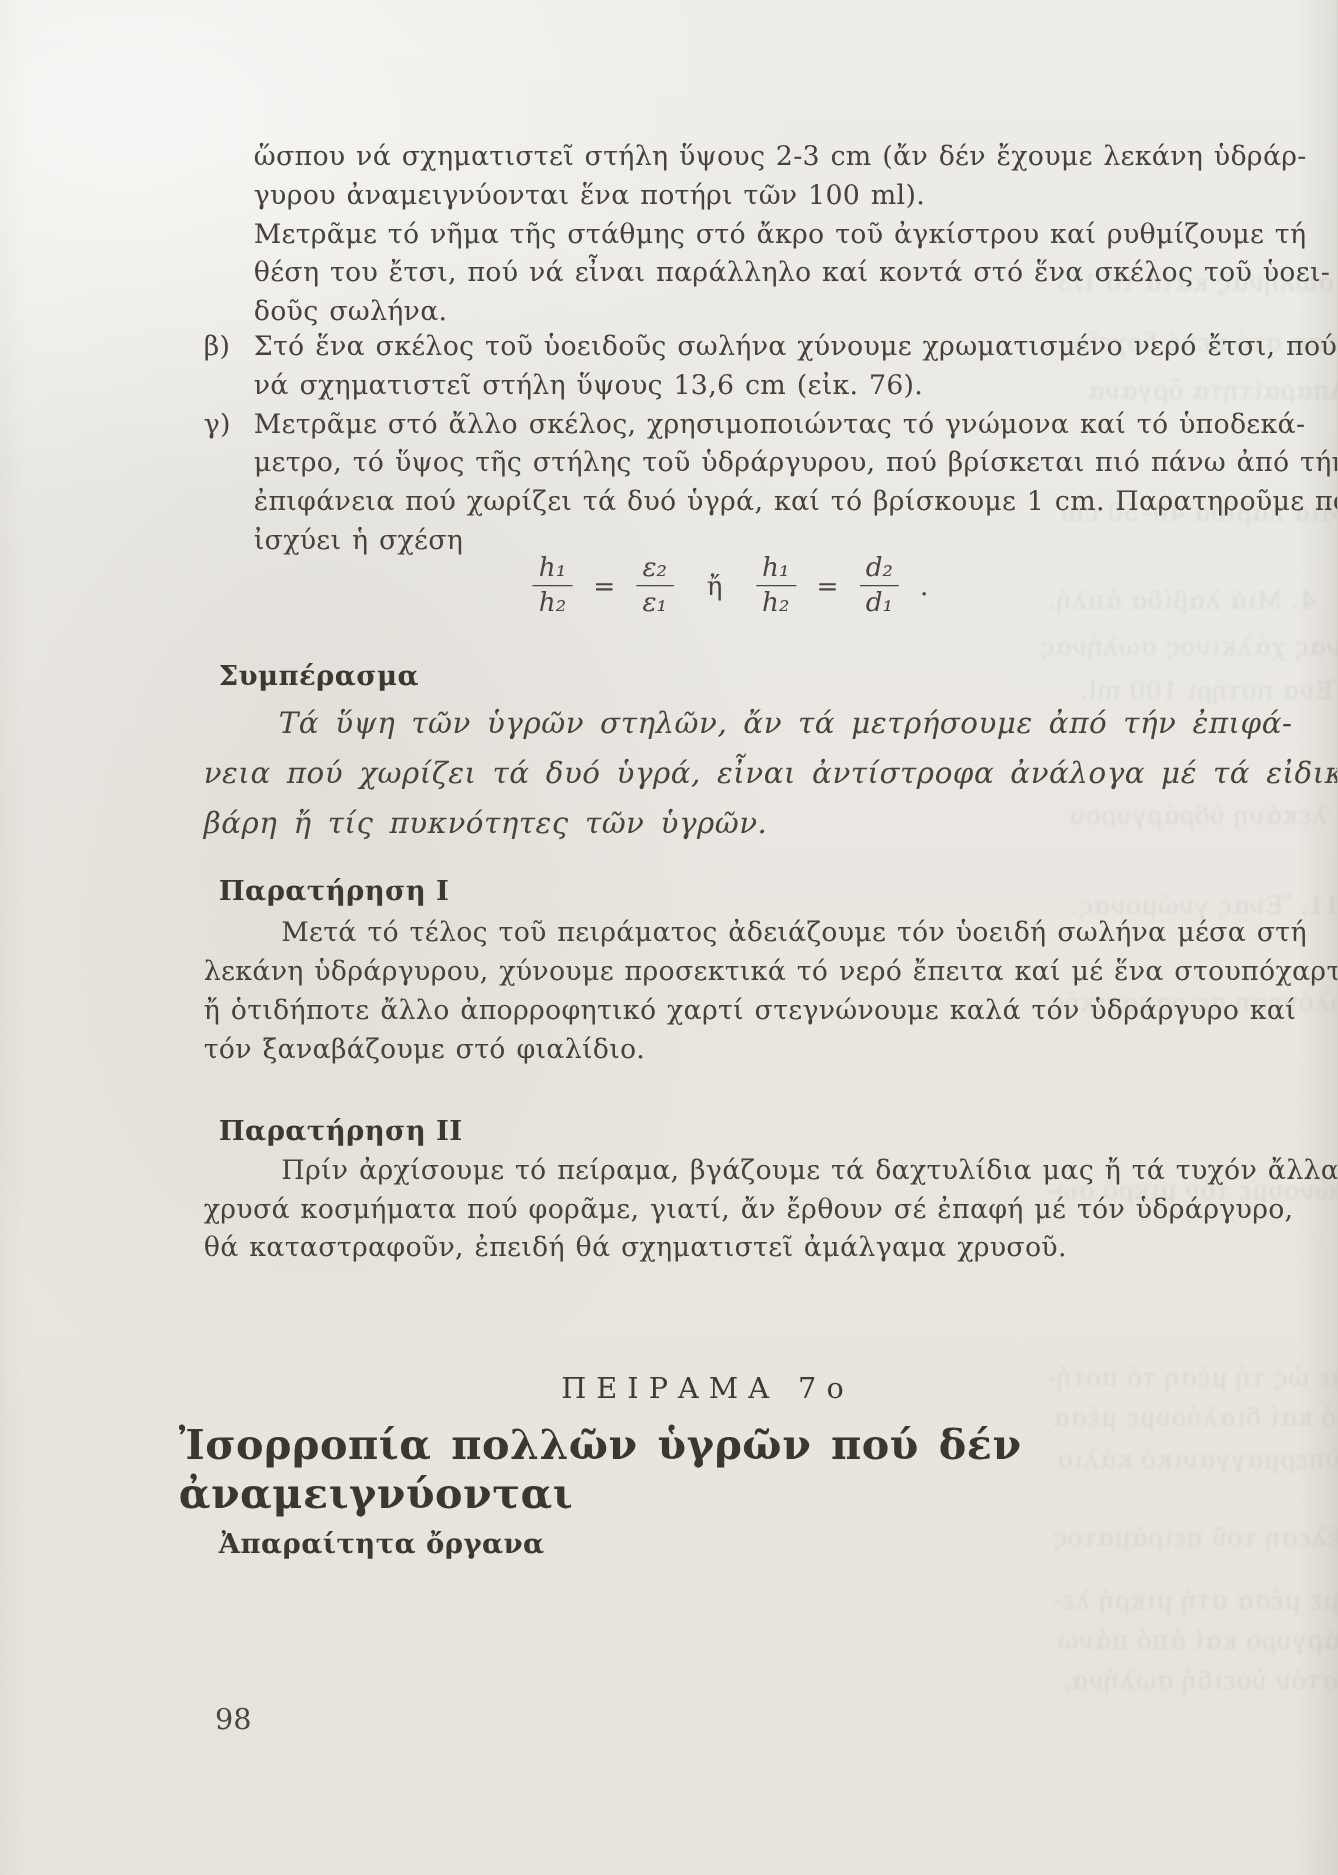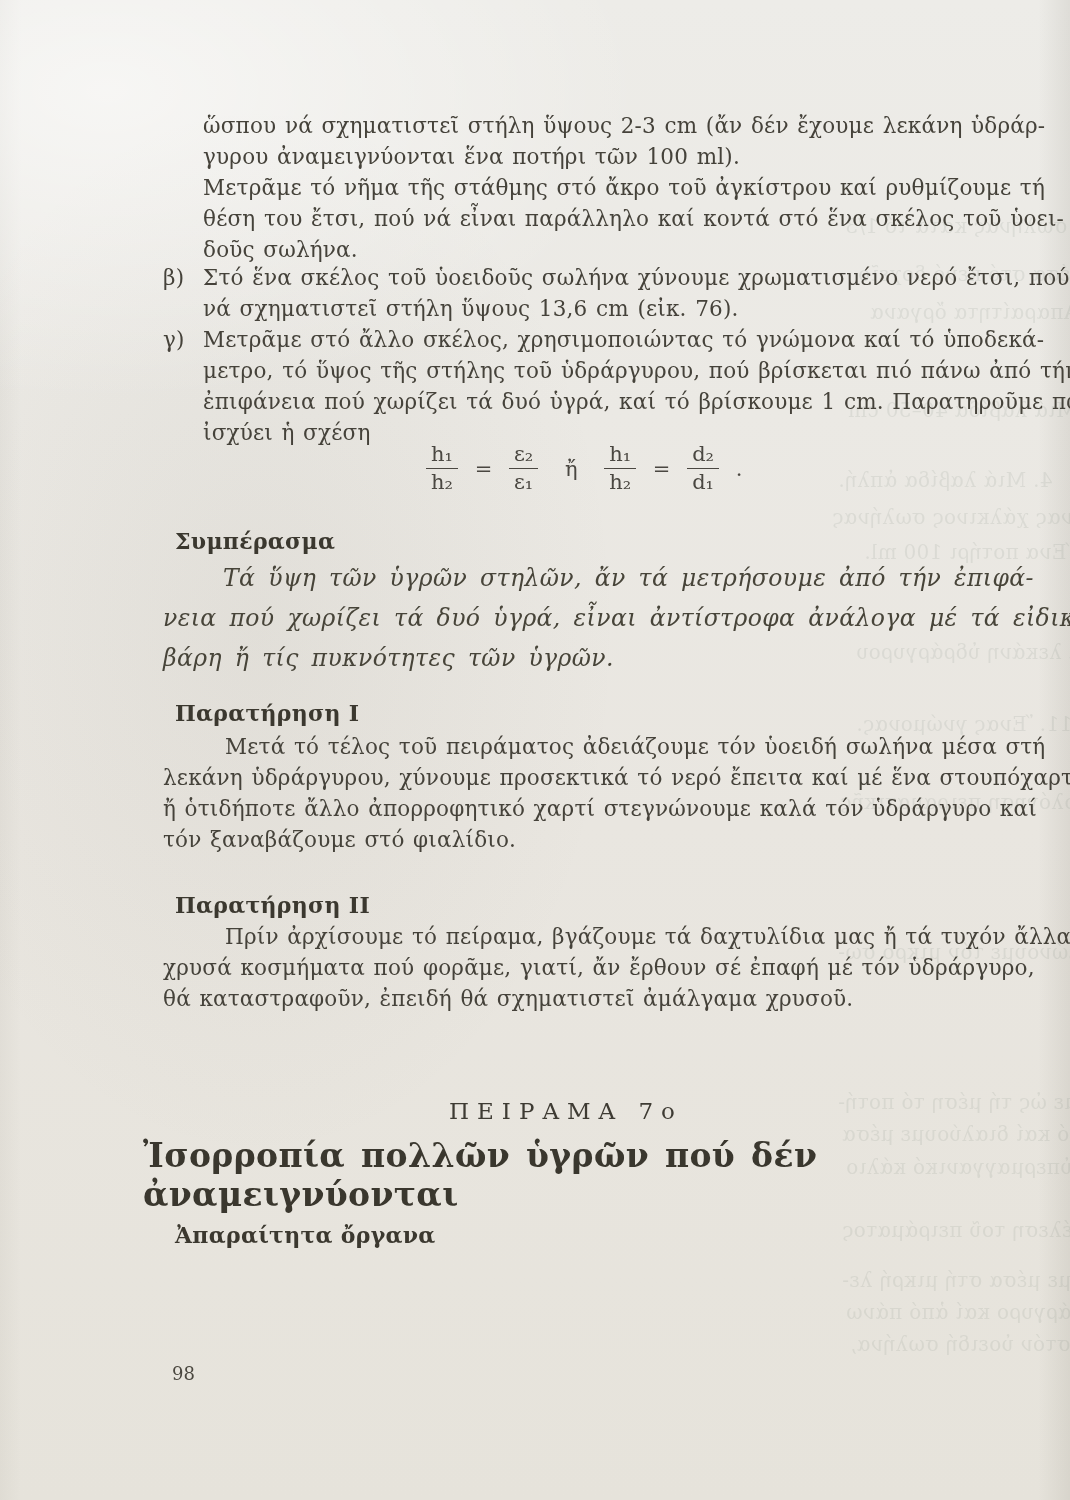--- a/index.html
+++ b/index.html
@@ -20,31 +20,31 @@
   .blk{position:absolute;}
   .body-text{font-size:21.5px;line-height:31px;letter-spacing:.2px;word-spacing:1.5px;}
   .ln{white-space:nowrap;}
   .step{position:relative;}
   .marker{position:absolute;left:-40px;top:0;}
   .heading{font-weight:bold;font-size:22px;color:#3b382f;letter-spacing:.3px;}
   .conclusion-text{font-style:italic;font-size:23.5px;line-height:40px;letter-spacing:.4px;word-spacing:5px;color:#474439;}
   .indent1{padding-left:60px;}
   .indent2{padding-left:62px;}
   .formula{font-size:21px;color:#4a4741;white-space:nowrap;}
-  .frac{display:inline-block;vertical-align:middle;text-align:center;line-height:1.3;}
+  .frac{display:inline-block;vertical-align:middle;text-align:center;line-height:1.3;font-style:italic;}
   .frac .num{display:block;padding:0 5px;}
   .frac .den{display:block;padding:0 5px;border-top:1.5px solid #4a4741;}
   .eq{display:inline-block;margin:0 10px;vertical-align:middle;}
   .or{display:inline-block;margin:0 20px;vertical-align:middle;}
   .period{display:inline-block;margin-left:10px;vertical-align:middle;}
   .kicker{font-size:23px;letter-spacing:8px;color:#3e3b33;text-align:center;}
   .title{font-weight:bold;font-size:33px;color:#3a372e;text-align:left;letter-spacing:.4px;word-spacing:4px;}
   .li{line-height:27.5px;font-size:21.5px;letter-spacing:.2px;}
   .li-num{display:inline-block;width:36px;}
-  .page-number{font-size:18px;color:#4a473f;}
+  .page-number{font-size:23px;color:#4a473f;}
   .bleed{position:absolute;transform:scaleX(-1);opacity:.12;color:#6f7d72;filter:blur(.7px);
          font-size:20px;white-space:nowrap;letter-spacing:.3px;}
 </style>
 </head>
 <body>
 
 <div class="page">
 
   <div>
     <div class="bleed" style="top:214px;left:845px">καί ὁ σωλήνας κατά τό 1/3</div>

